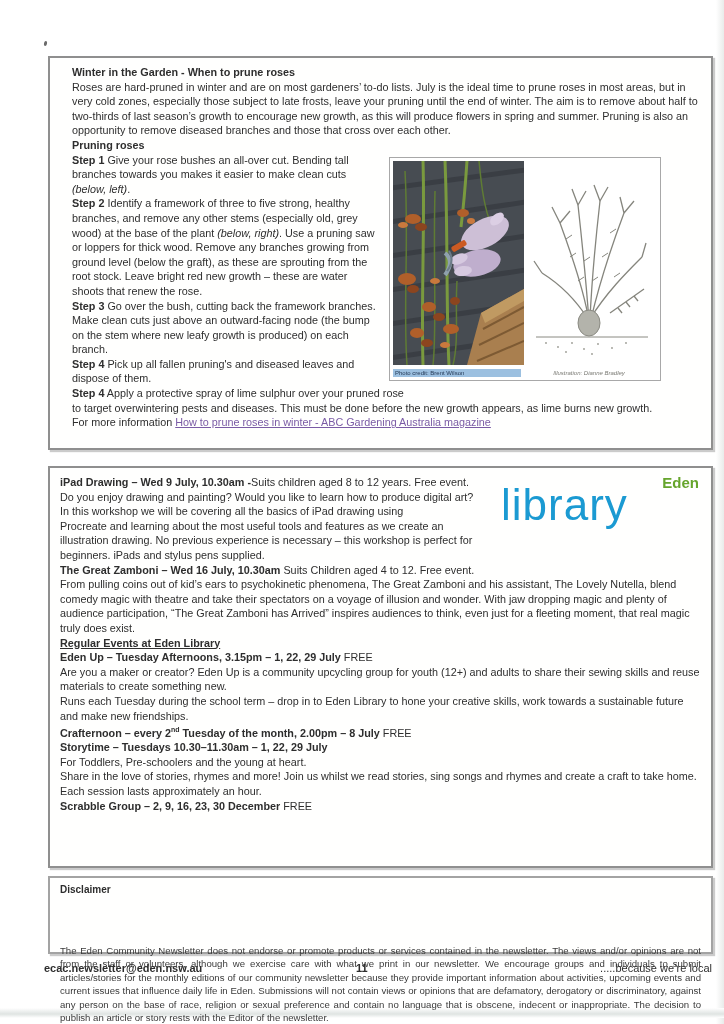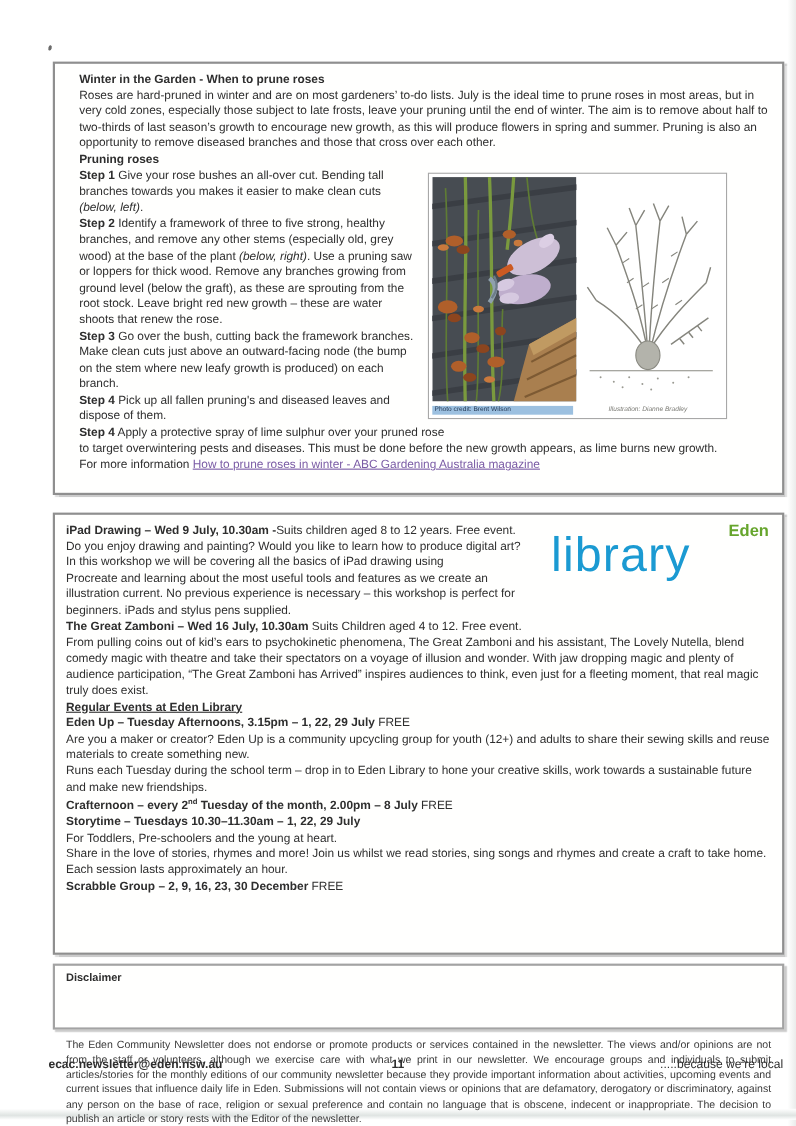--- a/index.html
+++ b/index.html
@@ -9,21 +9,21 @@
   .scan-edge-right { position:absolute; top:0; right:0; width:8px; height:1024px;
     background:linear-gradient(to right,#ffffff,#e9ebea); }
   .scan-edge-bottom { position:absolute; left:0; top:1008px; width:724px; height:10px;
     background:linear-gradient(to bottom,#ffffff,#dfe4e2 60%,#ffffff); }
   .speck { position:absolute; left:44px; top:41px; width:3px; height:5px; background:#6b6b6b; border-radius:50%; transform:rotate(15deg); }
 
   .box { position:absolute; left:48px; width:665px; border:2px solid #8f8f8f; background:#fffffe;
     box-shadow:2px 2px 1px rgba(140,140,140,.45); }
   #garden-box { top:56px; height:394px; padding:7px 10px 6px 22px; }
   #library-box { top:466px; height:402px; padding:7px 10px 6px 10px; }
-  #disclaimer-box { top:876px; height:60px; padding:5px 10px; border-color:#a3a3a3; }
+  #disclaimer-box { top:876px; height:78px; padding:5px 10px; border-color:#a3a3a3; }
 
   .t { font-size:10.8px; line-height:14.6px; }
   b.h { font-weight:bold; }
   .bold { font-weight:bold; }
   .it { font-style:italic; }
   .u { text-decoration:underline; }
   .link { color:#7a5ba5; text-decoration:underline; cursor:pointer; }
 
   
   .figure { float:right; width:272px; height:224px; margin:4px 40px 4px 8px;
@@ -198,21 +198,21 @@
 <div class="box" id="library-box">
   <div class="logo">
     <span class="logo-region">Eden</span>
     <span class="logo-word">library</span>
   </div>
 
   <div class="t"><b class="h">iPad Drawing – Wed 9 July, 10.30am -</b><span>Suits children aged 8 to 12 years. Free event.</span></div>
   <div class="t">Do you enjoy drawing and painting? Would you like to learn how to produce digital art?</div>
   <div class="t">In this workshop we will be covering all the basics of iPad drawing using</div>
   <div class="t">Procreate and learning about the most useful tools and features as we create an</div>
-  <div class="t">illustration current. No previous experience is necessary – this workshop is perfect for beginners. iPads and stylus pens supplied.</div>
+  <div class="t">illustration drawing. No previous experience is necessary – this workshop is perfect for beginners. iPads and stylus pens supplied.</div>
 
   <div class="t"><b class="h">The Great Zamboni – Wed 16 July, 10.30am</b><span> Suits Children aged 4 to 12. Free event.</span></div>
   <div class="t">From pulling coins out of kid’s ears to psychokinetic phenomena, The Great Zamboni and his assistant, The Lovely Nutella, blend comedy magic with theatre and take their spectators on a voyage of illusion and wonder. With jaw dropping magic and plenty of audience participation, “The Great Zamboni has Arrived” inspires audiences to think, even just for a fleeting moment, that real magic truly does exist.</div>
 
   <div class="t bold u">Regular Events at Eden Library</div>
 
   <div class="t"><b class="h">Eden Up – Tuesday Afternoons, 3.15pm –  1, 22, 29 July</b><span> FREE</span></div>
   <div class="t">Are you a maker or creator? Eden Up is a community upcycling group for youth (12+) and adults to share their sewing skills and reuse materials to create something new.</div>
   <div class="t">Runs each Tuesday during the school term – drop in to Eden Library to hone your creative skills, work towards a sustainable future and make new friendships.</div>
 

